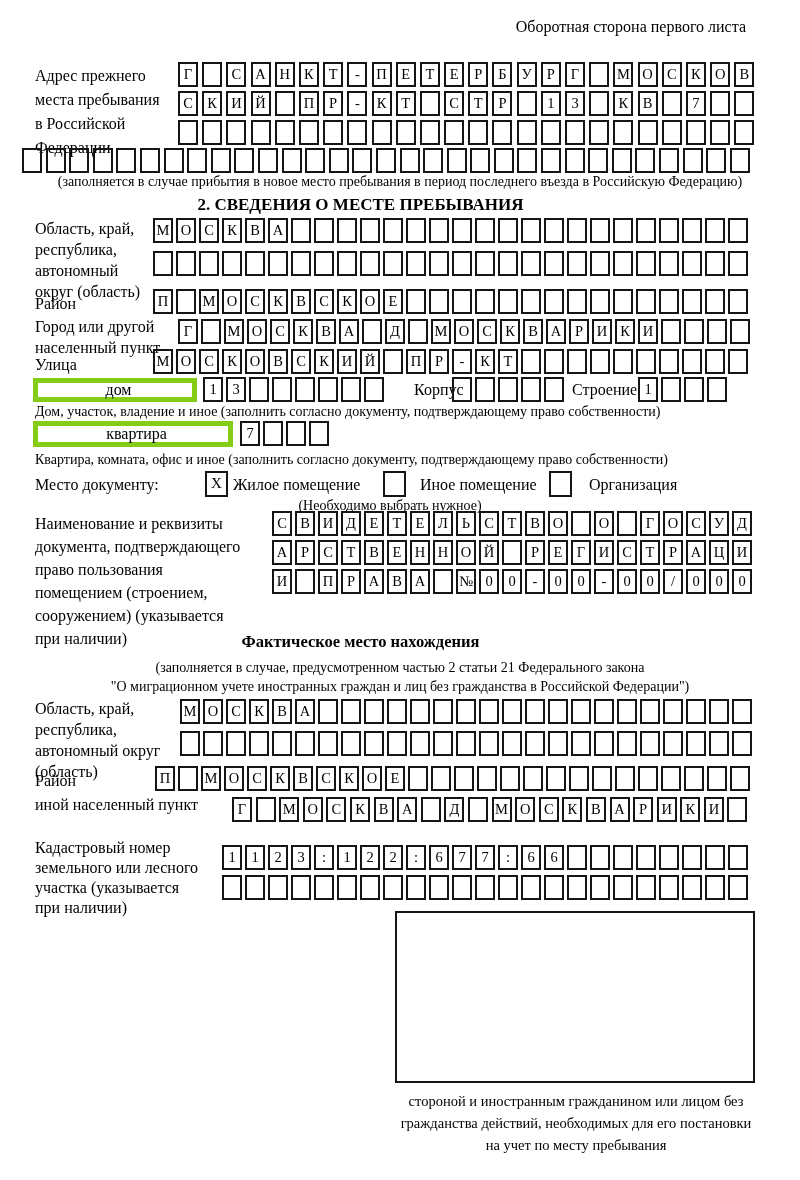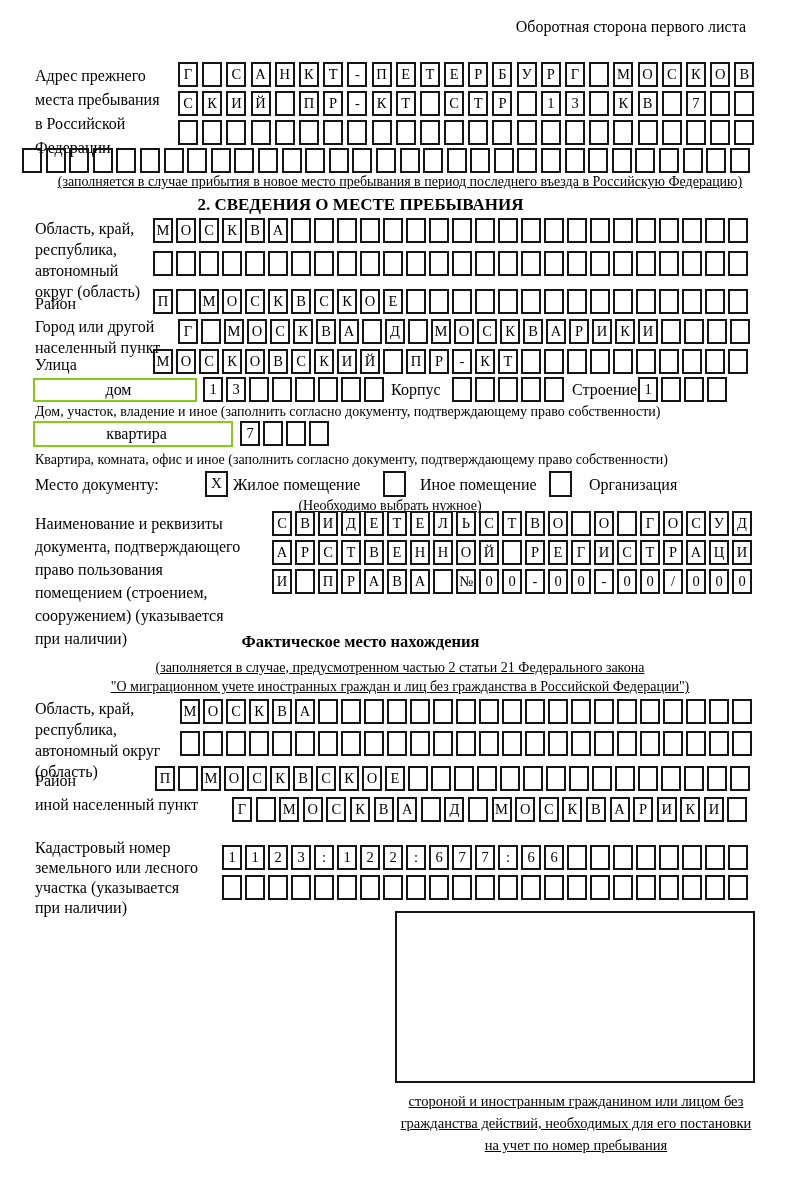--- a/index.html
+++ b/index.html
@@ -7,32 +7,32 @@
     width:800px; height:1180px;
     background:#ffffff; color:#000;
     font-family:"Liberation Serif","DejaVu Serif",serif;
     position:relative; overflow:hidden;
   }
   .page { position:relative; width:800px; height:1180px; }
   .abs { position:absolute; }
   .lbl { font-size:16px; line-height:21px; }
   .note { font-size:14px; }
   .hdr { font-size:17px; font-weight:bold; text-align:center; width:721px; }
-  .center { text-align:center;text-decoration:underline; }
+  .center { text-align:center; }
   .row { white-space:nowrap; }
   .cb {
     display:inline-block; width:20px; height:25px;
     border:2px solid #151515; box-sizing:border-box;
     margin-right:3px; text-align:center;
     font-size:14.5px; line-height:20px; vertical-align:top;
   }
   .cb.w42 { margin-right:4.2px; }
   .cb.w36 { margin-right:3.6px; }
   .typebox {
-    border:2px solid #84cc16; box-sizing:border-box;
+    border:5px solid #84cc16; box-sizing:border-box;
     display:flex; align-items:center; justify-content:center;
     font-size:16px;
     padding-left:7px;
   }
   .chk {
     display:inline-block; width:23px; height:26px;
     border:2px solid #151515; box-sizing:border-box;
     text-align:center; font-size:15px; line-height:21px; vertical-align:top;
   }
   .markbox { border:2px solid #151515; box-sizing:border-box; background:#fff; }
@@ -74,21 +74,21 @@
       <div>Город или другой</div>
       <div>населенный пункт</div>
     </div>
   <div class="abs row" style="left:178px; top:319px;"><span class="cb">Г</span><span class="cb"></span><span class="cb">М</span><span class="cb">О</span><span class="cb">С</span><span class="cb">К</span><span class="cb">В</span><span class="cb">А</span><span class="cb"></span><span class="cb">Д</span><span class="cb"></span><span class="cb">М</span><span class="cb">О</span><span class="cb">С</span><span class="cb">К</span><span class="cb">В</span><span class="cb">А</span><span class="cb">Р</span><span class="cb">И</span><span class="cb">К</span><span class="cb">И</span><span class="cb"></span><span class="cb"></span><span class="cb"></span><span class="cb"></span></div>
 
   <div class="abs lbl" style="left:35px; top:354px;">Улица</div>
   <div class="abs row" style="left:153px; top:349px;"><span class="cb">М</span><span class="cb">О</span><span class="cb">С</span><span class="cb">К</span><span class="cb">О</span><span class="cb">В</span><span class="cb">С</span><span class="cb">К</span><span class="cb">И</span><span class="cb">Й</span><span class="cb"></span><span class="cb">П</span><span class="cb">Р</span><span class="cb">-</span><span class="cb">К</span><span class="cb">Т</span><span class="cb"></span><span class="cb"></span><span class="cb"></span><span class="cb"></span><span class="cb"></span><span class="cb"></span><span class="cb"></span><span class="cb"></span><span class="cb"></span><span class="cb"></span></div>
 
   <div class="abs typebox" style="left:33px; top:378px; width:164px; height:24px;">дом</div>
   <div class="abs row" style="left:203px; top:377px;"><span class="cb">1</span><span class="cb">3</span><span class="cb"></span><span class="cb"></span><span class="cb"></span><span class="cb"></span><span class="cb"></span><span class="cb"></span></div>
-  <div class="abs lbl" style="left:391px; top:379px;">Корпус</div>
+  <div class="abs lbl" style="left:414px; top:379px;">Корпус</div>
   <div class="abs row" style="left:452px; top:377px;"><span class="cb"></span><span class="cb"></span><span class="cb"></span><span class="cb"></span><span class="cb"></span></div>
   <div class="abs lbl" style="left:572px; top:379px;">Строение</div>
   <div class="abs row" style="left:638px; top:377px;"><span class="cb">1</span><span class="cb"></span><span class="cb"></span><span class="cb"></span></div>
   <div class="abs note" style="left:35px; top:404px;">Дом, участок, владение и иное (заполнить согласно документу, подтверждающему право собственности)</div>
 
   <div class="abs typebox" style="left:33px; top:421px; width:200px; height:26px;">квартира</div>
   <div class="abs row" style="left:240px; top:421px;"><span class="cb">7</span><span class="cb"></span><span class="cb"></span><span class="cb"></span></div>
   <div class="abs note" style="left:35px; top:452px;">Квартира, комната, офис и иное (заполнить согласно документу, подтверждающему право собственности)</div>
 
   <div class="abs lbl" style="left:35px; top:474px;">Место документу:</div>
@@ -141,16 +141,16 @@
       <div>участка (указывается</div>
       <div>при наличии)</div>
     </div>
   <div class="abs row" style="left:222px; top:845px;"><span class="cb">1</span><span class="cb">1</span><span class="cb">2</span><span class="cb">3</span><span class="cb">:</span><span class="cb">1</span><span class="cb">2</span><span class="cb">2</span><span class="cb">:</span><span class="cb">6</span><span class="cb">7</span><span class="cb">7</span><span class="cb">:</span><span class="cb">6</span><span class="cb">6</span><span class="cb"></span><span class="cb"></span><span class="cb"></span><span class="cb"></span><span class="cb"></span><span class="cb"></span><span class="cb"></span><span class="cb"></span></div>
   <div class="abs row" style="left:222px; top:875px;"><span class="cb"></span><span class="cb"></span><span class="cb"></span><span class="cb"></span><span class="cb"></span><span class="cb"></span><span class="cb"></span><span class="cb"></span><span class="cb"></span><span class="cb"></span><span class="cb"></span><span class="cb"></span><span class="cb"></span><span class="cb"></span><span class="cb"></span><span class="cb"></span><span class="cb"></span><span class="cb"></span><span class="cb"></span><span class="cb"></span><span class="cb"></span><span class="cb"></span><span class="cb"></span></div>
 
   <div class="abs markbox" style="left:395px; top:911px; width:360px; height:172px;"></div>
   <div class="abs note center" style="left:385px; top:1090px; width:382px; line-height:22px; font-size:14.5px;">
       <div>стороной и иностранным гражданином или лицом без</div>
       <div>гражданства действий, необходимых для его постановки</div>
-      <div>на учет по номер пребывания</div>
+      <div>на учет по месту пребывания</div>
     </div>
 
 </div>
 
 </body></html>

